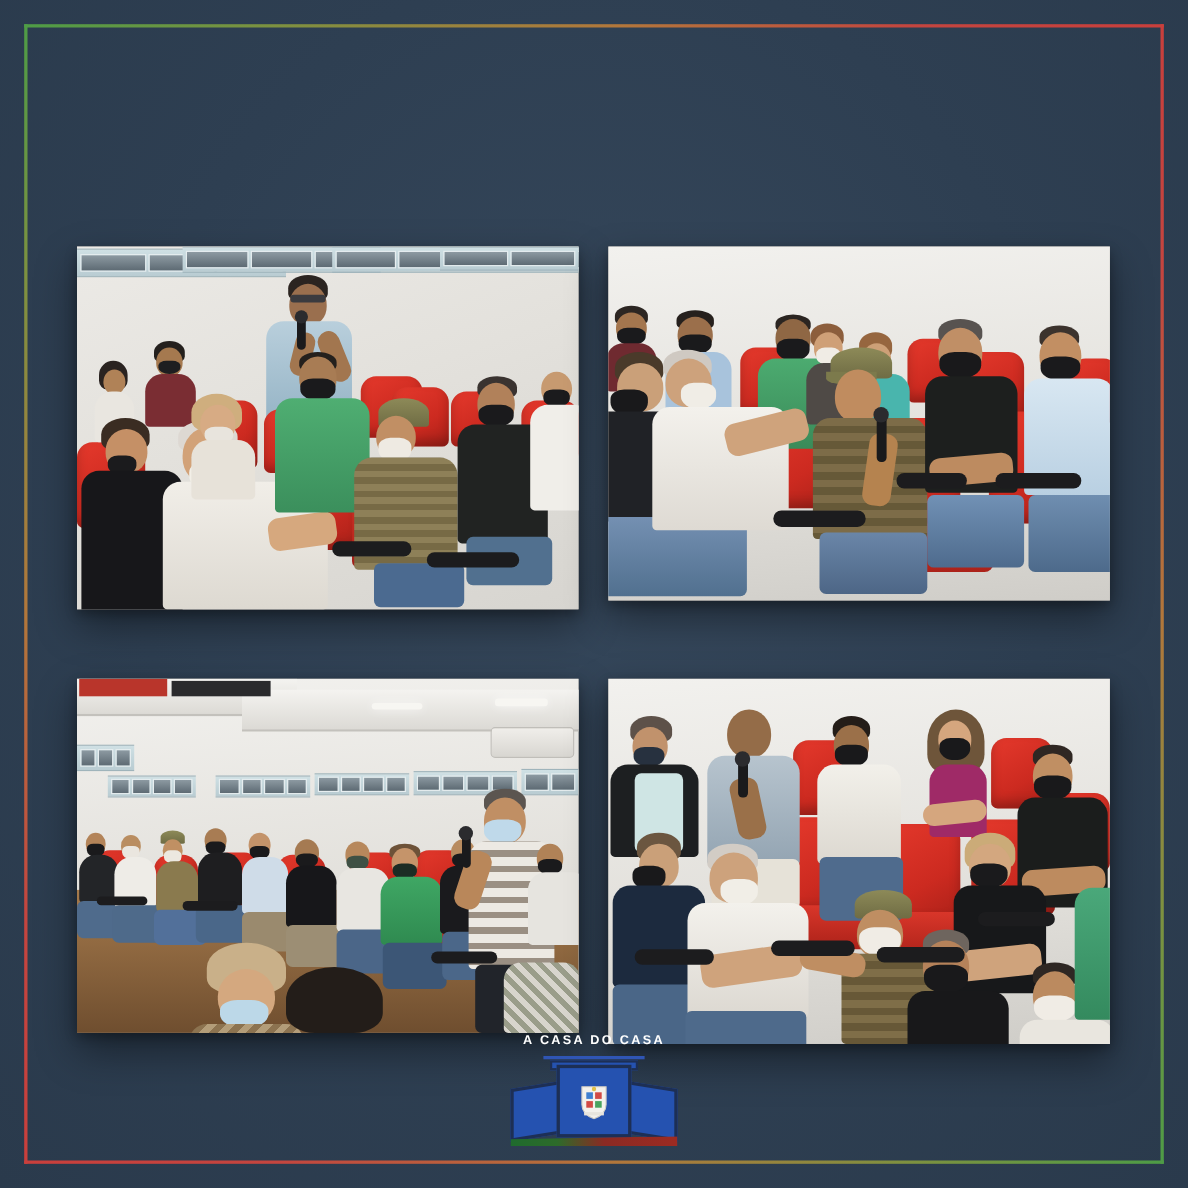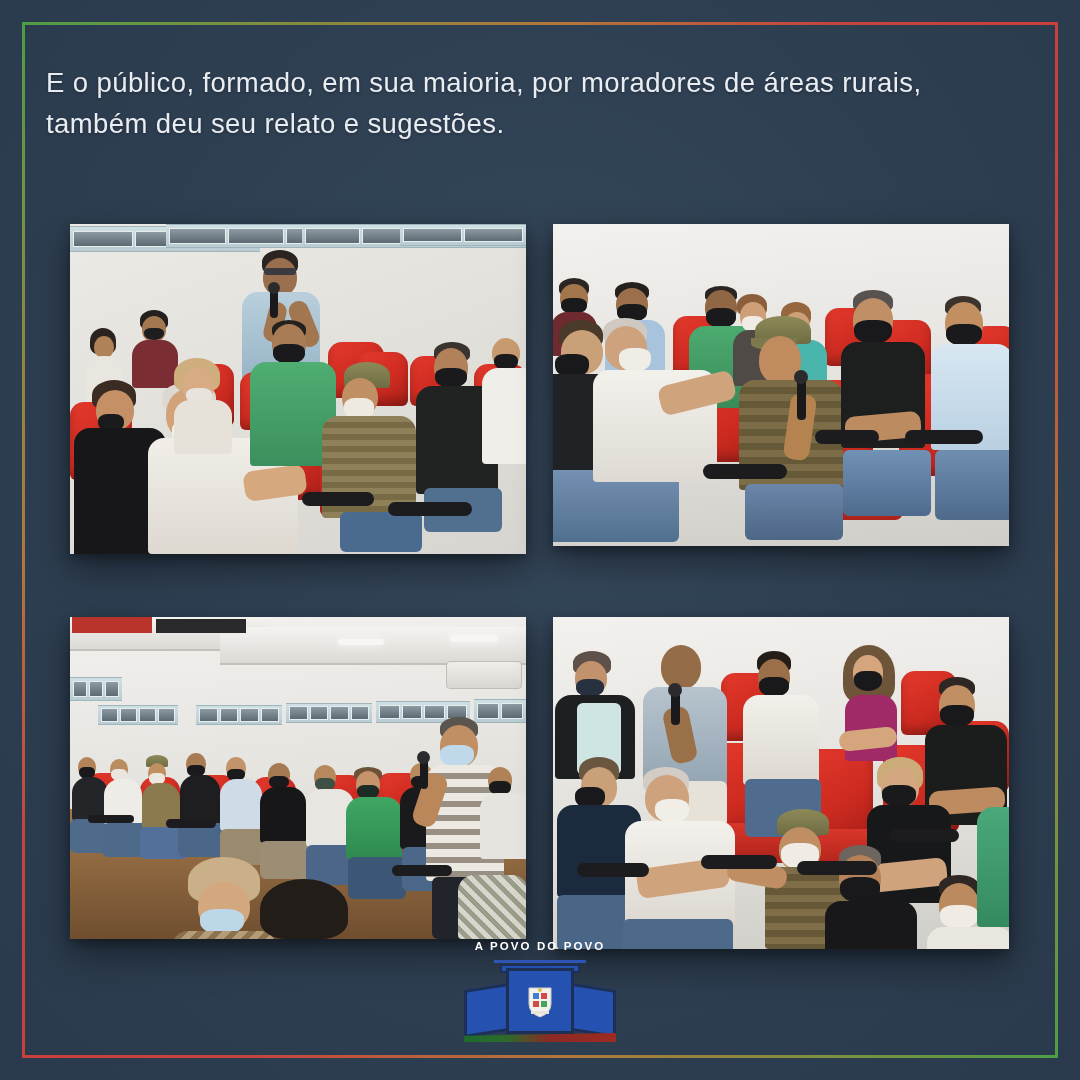--- a/index.html
+++ b/index.html
@@ -260,22 +260,20 @@
 
 <div class="canvas">
 
   <div class="frame">
     <div class="frame-edge frame-top"></div>
     <div class="frame-edge frame-right"></div>
     <div class="frame-edge frame-bottom"></div>
     <div class="frame-edge frame-left"></div>
   </div>
 
-  <div class="headline">E o público, formado, em sua maioria, por moradores de áreas rurais,
-também deu seu relato e sugestões.</div>
 
   <div class="photo" id="photo-1">
     <div class="scene">
       <div class="wall"></div>
       <div class="portrait-strip" style="left:0;top:2px;width:190px;height:26px;">
         <div class="portrait"></div>
         <div class="portrait"></div>
         <div class="portrait"></div>
       </div>
       <div class="portrait-strip" style="left:96px;top:0px;width:180px;height:24px;">
@@ -732,21 +730,21 @@
       <div class="chairarm" style="left:244px;top:244px;width:80px;height:14px;"></div>
       <div class="chairarm" style="left:336px;top:212px;width:70px;height:13px;"></div>
       <div class="chairarm" style="left:24px;top:246px;width:72px;height:14px;"></div>
     </div>
   </div>
 
   <div class="footer">
     <div class="footer-inner">
 
       <div class="logo-block">
-        <div class="tagline">A POVO DO POVO</div>
+        <div class="tagline">A CASA DO CASA</div>
         <div class="tagline-bar"></div>
         <div class="logo-wing logo-wing-l"></div>
         <div class="logo-wing logo-wing-r"></div>
         <div class="logo-lintel"></div>
         <div class="logo-center"></div>
         <svg class="crest" viewBox="0 0 30 34">
           <path d="M4 4 L26 4 L26 20 Q26 29 15 33 Q4 29 4 20 Z" fill="#f3f1ec" stroke="#cfcbc4" stroke-width="1"></path>
           <rect x="8" y="9" width="6" height="6" fill="#3f7fd0"></rect>
           <rect x="16" y="9" width="6" height="6" fill="#d24a45"></rect>
           <rect x="8" y="17" width="6" height="6" fill="#d24a45"></rect>

